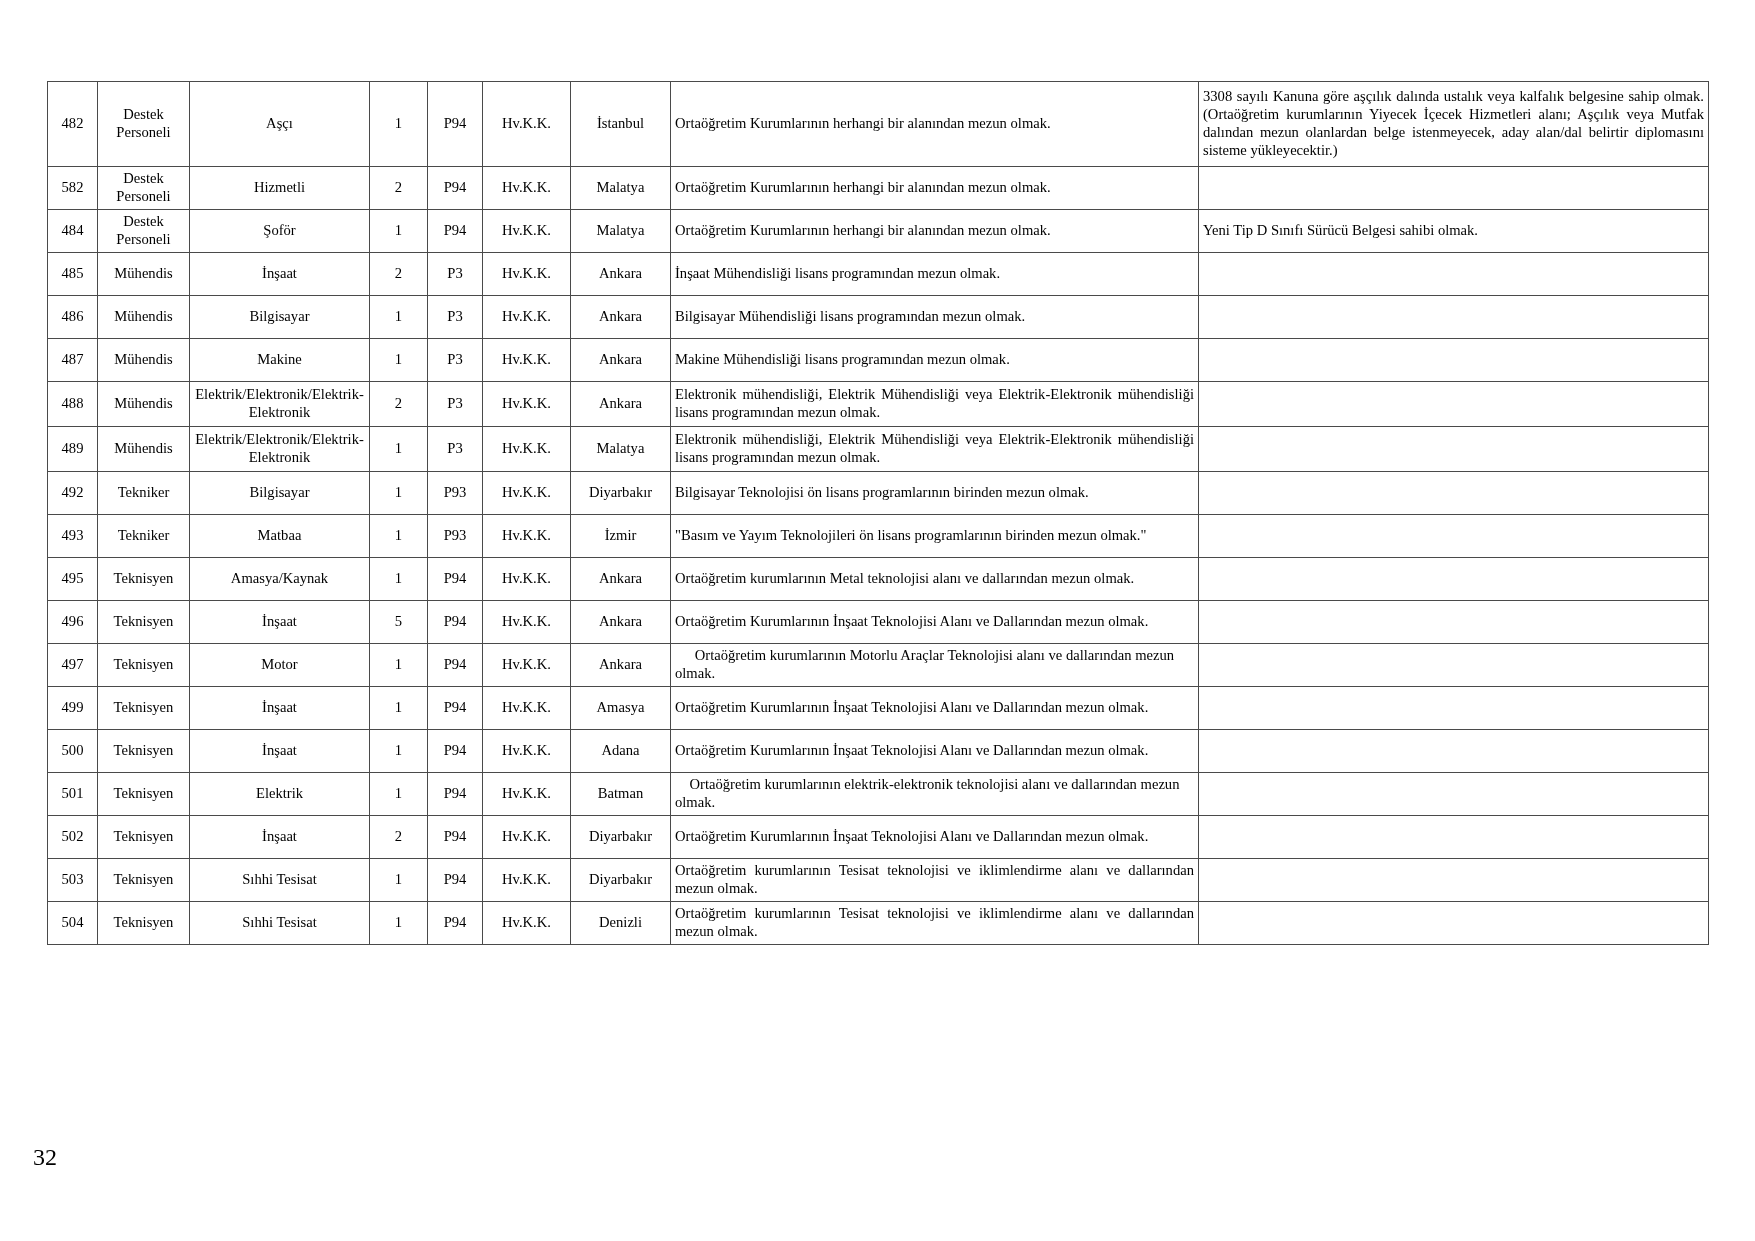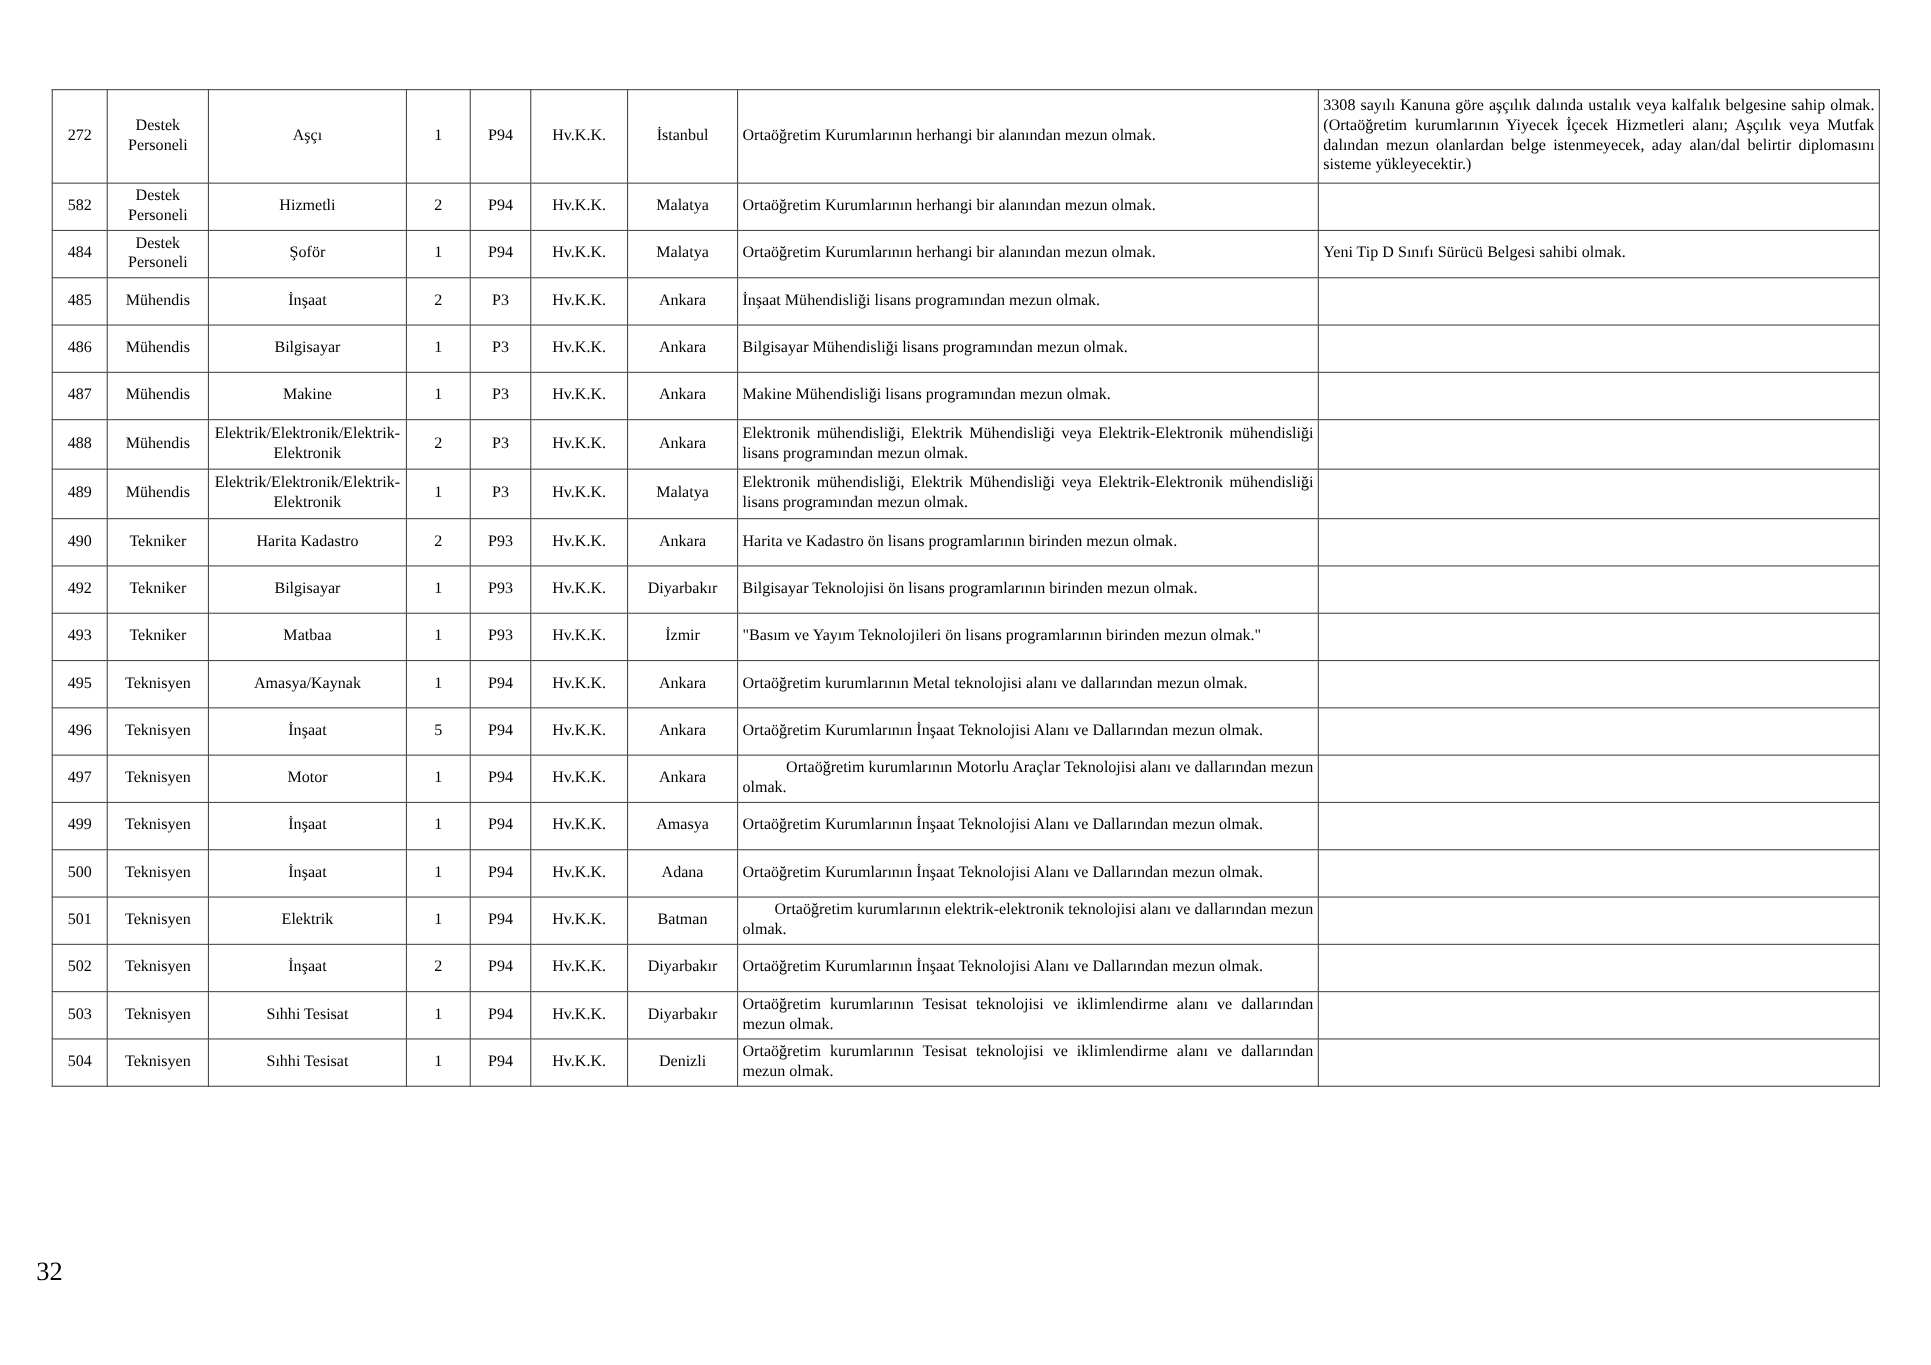--- a/index.html
+++ b/index.html
@@ -57,21 +57,21 @@
   col.c-ozel { width: 510px; }
 
   .ctr { text-align: center; }
   .just {
     text-align: justify;
     text-align-last: left;
     padding-left: 6px;
     padding-right: 6px;
     hyphens: none;
   }
-  .just.single { text-align: right; }
+  .just.single { text-align: center; }
   .note {
     text-align: justify;
     text-align-last: left;
     padding-left: 7px;
     padding-right: 7px;
     font-size: 14.4px;
     line-height: 1.24;
     vertical-align: top;
   }
   .note-single {
@@ -114,21 +114,21 @@
         <col class="c-brans">
         <col class="c-adet">
         <col class="c-kpss">
         <col class="c-kuvvet">
         <col class="c-il">
         <col class="c-aciklama">
         <col class="c-ozel">
       </colgroup>
       <tbody id="kadro-body">
           <tr class="r-tall">
-            <td class="ctr">272</td>
+            <td class="ctr">482</td>
             <td class="ctr wrap2">Destek Personeli</td>
             <td class="ctr wrap2">Aşçı</td>
             <td class="ctr">1</td>
             <td class="ctr">P94</td>
             <td class="ctr">Hv.K.K.</td>
             <td class="ctr">İstanbul</td>
             <td class="just single">Ortaöğretim Kurumlarının herhangi bir alanından mezun olmak.</td>
             <td class="note">3308 sayılı Kanuna göre aşçılık dalında ustalık veya kalfalık belgesine sahip olmak. (Ortaöğretim kurumlarının Yiyecek İçecek Hizmetleri alanı; Aşçılık veya Mutfak dalından mezun olanlardan belge istenmeyecek, aday alan/dal belirtir diplomasını sisteme yükleyecektir.)</td>
           </tr>
           <tr class="r-std">
@@ -202,31 +202,20 @@
             <td class="ctr wrap2">Mühendis</td>
             <td class="ctr wrap2">Elektrik/Elektronik/Elektrik-Elektronik</td>
             <td class="ctr">1</td>
             <td class="ctr">P3</td>
             <td class="ctr">Hv.K.K.</td>
             <td class="ctr">Malatya</td>
             <td class="just">Elektronik mühendisliği, Elektrik Mühendisliği veya Elektrik-Elektronik mühendisliği lisans programından mezun olmak.</td>
             <td class="note-single"></td>
           </tr>
           <tr class="r-std">
-            <td class="ctr">490</td>
-            <td class="ctr wrap2">Tekniker</td>
-            <td class="ctr wrap2">Harita Kadastro</td>
-            <td class="ctr">2</td>
-            <td class="ctr">P93</td>
-            <td class="ctr">Hv.K.K.</td>
-            <td class="ctr">Ankara</td>
-            <td class="just single">Harita ve Kadastro ön lisans programlarının birinden mezun olmak.</td>
-            <td class="note-single"></td>
-          </tr>
-          <tr class="r-std">
             <td class="ctr">492</td>
             <td class="ctr wrap2">Tekniker</td>
             <td class="ctr wrap2">Bilgisayar</td>
             <td class="ctr">1</td>
             <td class="ctr">P93</td>
             <td class="ctr">Hv.K.K.</td>
             <td class="ctr">Diyarbakır</td>
             <td class="just single">Bilgisayar Teknolojisi ön lisans programlarının birinden mezun olmak.</td>
             <td class="note-single"></td>
           </tr>

